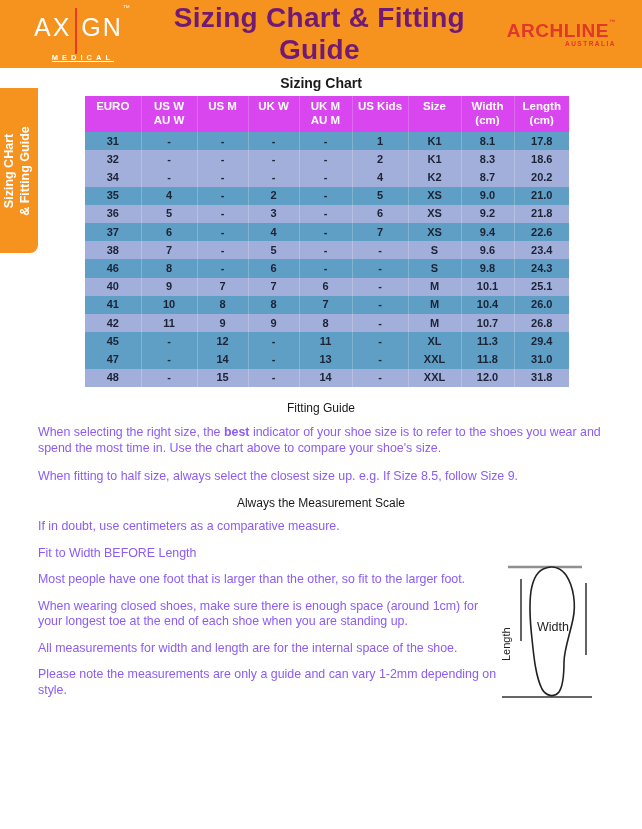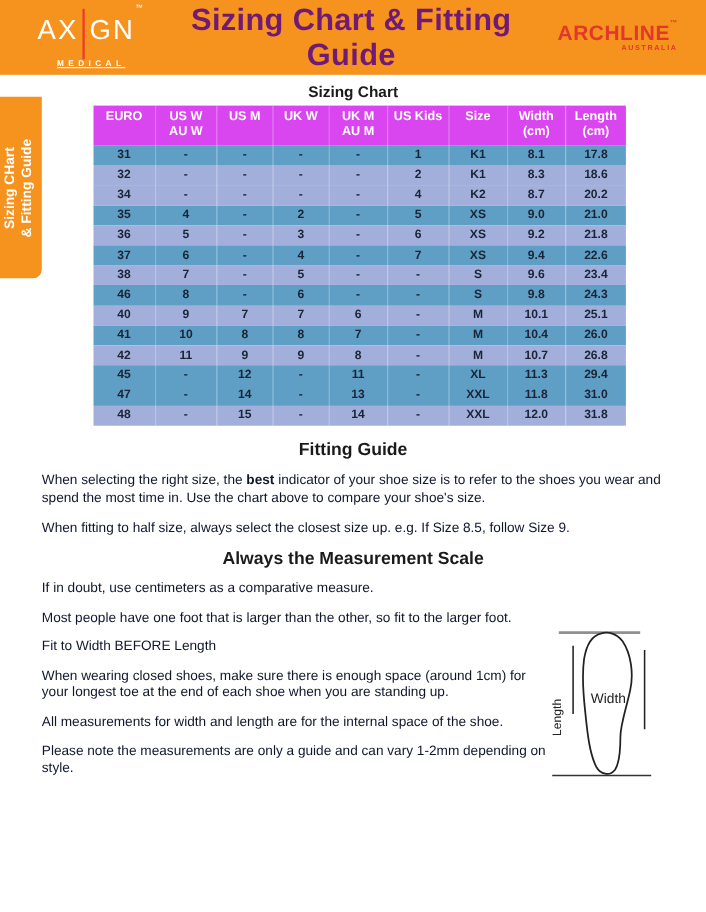--- a/index.html
+++ b/index.html
@@ -60,26 +60,26 @@
     text-align:center; font-size:11px; font-weight:bold; color:#1c2335;
     padding:2.5px 0; line-height:1.2;
     border-right:1px solid rgba(255,255,255,0.22);
   }
   td:last-child { border-right:none; }
   tr.row-a td { background:#5F9EC5; }
   tr.row-b td { background:#A2AFDB; }
 
   
   .section-heading {
-    text-align:center; font-size:16px; font-weight:bold; color:#1a1a1a;
+    text-align:center; font-size:12px; font-weight:normal; color:#1a1a1a;
     margin-top:14px; margin-bottom:10px;
   }
   .para {
     margin:0 34px 12px 38px;
-    font-size:12.4px; line-height:1.28; color:#0f172a;
+    font-size:12.4px; line-height:1.28; color:#8b5cf6;
   }
 
   .measure-wrap { position:relative; }
   .measure-text { width:505px; }
   .measure-text .para { margin-right:4px; margin-bottom:10.5px; }
 
   .foot-diagram {
     position:absolute; right:16px; top:42px;
     width:126px; height:142px;
   }
@@ -323,22 +323,22 @@
 <div class="section-heading">Fitting Guide</div>
 
 <p class="para"><span>When selecting the right size, the </span><b>best</b><span> indicator of your shoe size is to refer to the shoes you wear and spend the most time in. Use the chart above to compare your shoe's size.</span></p>
 <p class="para">When fitting to half size, always select the closest size up. e.g. If Size 8.5, follow Size 9.</p>
 
 <div class="section-heading" style="margin-top:12px; margin-bottom:9px;">Always the Measurement Scale</div>
 
 <div class="measure-wrap">
   <div class="measure-text">
     <p class="para">If in doubt, use centimeters as a comparative measure.</p>
+    <p class="para">Fit to Width BEFORE Length</p>
     <p class="para">Most people have one foot that is larger than the other, so fit to the larger foot.</p>
-    <p class="para">Fit to Width BEFORE Length</p>
     <p class="para">When wearing closed shoes, make sure there is enough space (around 1cm) for your longest toe at the end of each shoe when you are standing up.</p>
     <p class="para">All measurements for width and length are for the internal space of the shoe.</p>
     <p class="para">Please note the measurements are only a guide and can vary 1-2mm depending on style.</p>
   </div>
 
   <svg class="foot-diagram" viewBox="0 0 126 142" xmlns="http://www.w3.org/2000/svg">
     <line x1="8" y1="6" x2="82" y2="6" stroke="#909090" stroke-width="2.5"></line>
     <line x1="2" y1="136" x2="92" y2="136" stroke="#333333" stroke-width="1.5"></line>
     <path d="M46,7 C38,9 33,18 31,30 C29,44 30,60 32,78 C34,98 36,116 42,128 C46,135 54,137 59,131 C63,125 64,113 64,101 C64,89 70,73 73,58 C76,44 74,26 66,14 C60,6 52,5 46,7 Z" fill="#ffffff" stroke="#222222" stroke-width="1.6"></path>
     <line x1="21" y1="18" x2="21" y2="80" stroke="#222222" stroke-width="1.4"></line>

